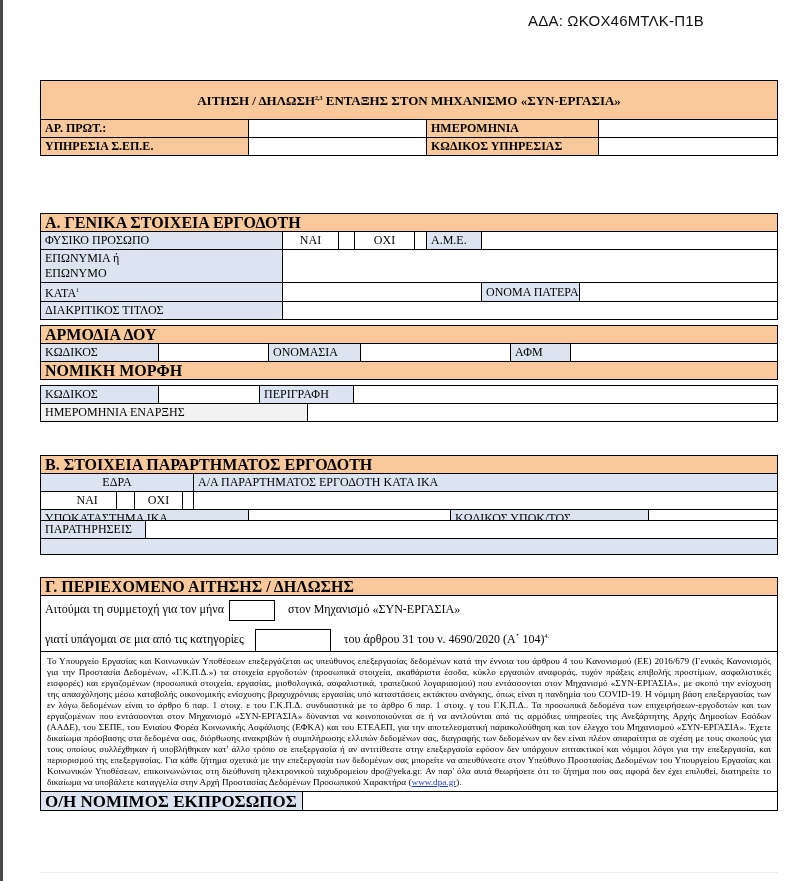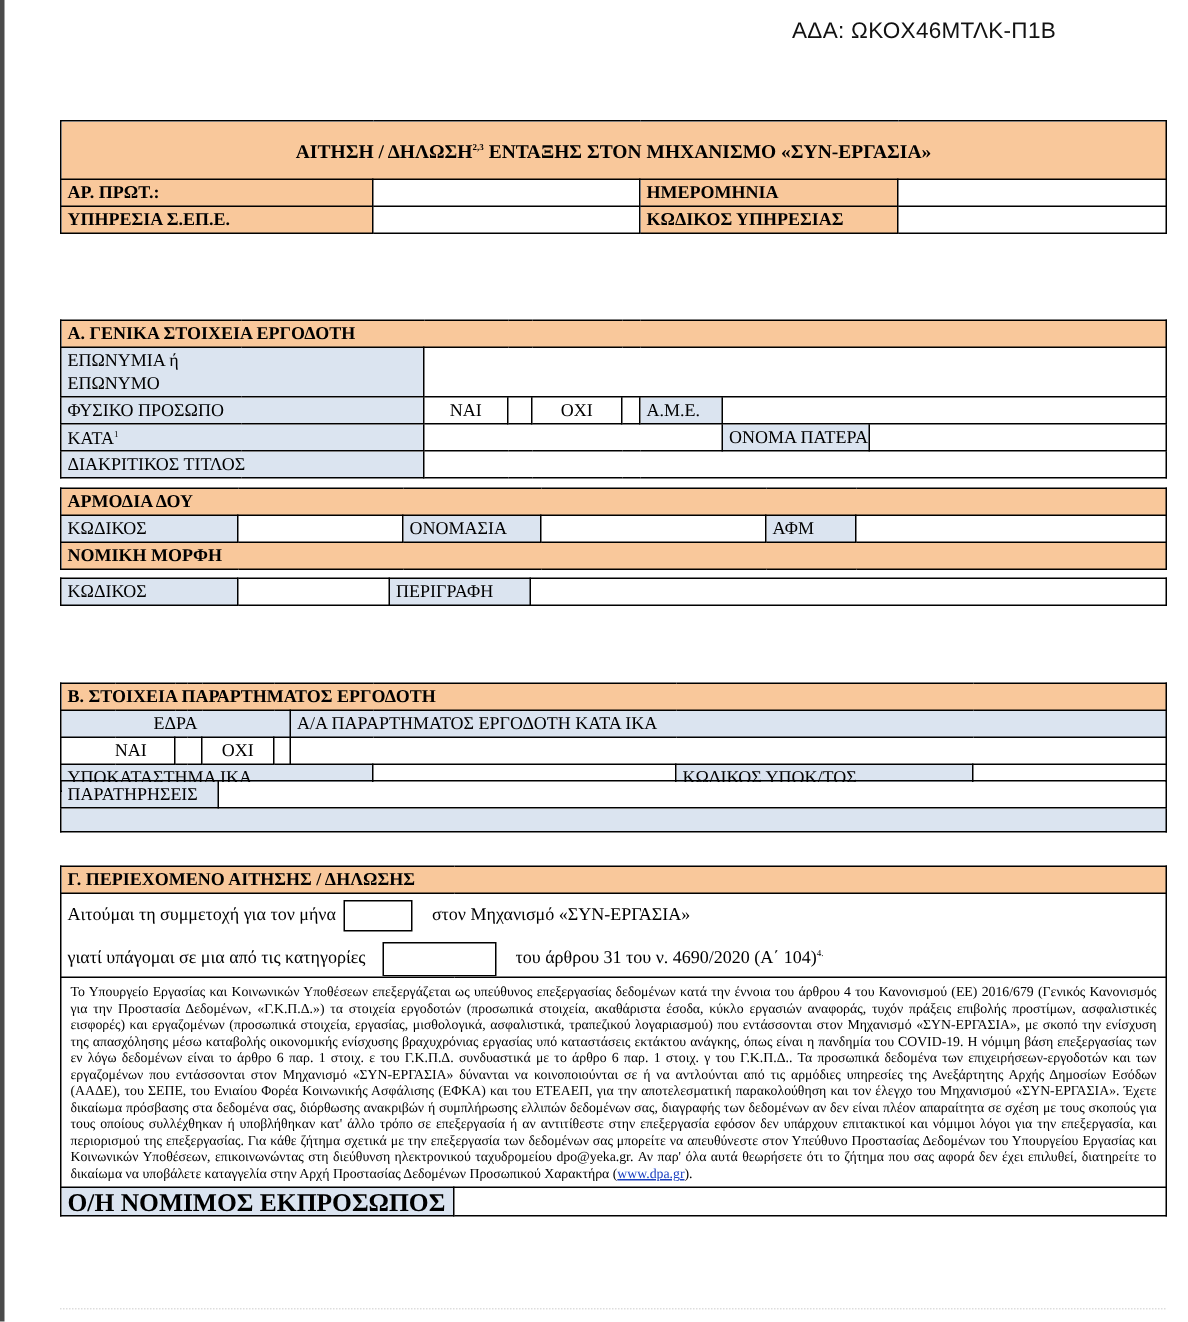--- a/index.html
+++ b/index.html
@@ -9,21 +9,21 @@
   table { border-collapse: collapse; position: absolute; left: 40px; width: 737px; table-layout: fixed; }
   td { border: 1px solid #000; padding: 0 4px; font-size: 12px; height: 17px; line-height: 15px; vertical-align: middle; white-space: nowrap; overflow: hidden; }
   .or { background: #f9c89b; }
   .bl { background: #dbe4f0; }
   .gr { background: #f2f2f2; }
   .wh { background: #fff; }
   .b { font-weight: bold; }
   .c { text-align: center; }
   .title-cell { height: 38px; text-align: center; font-weight: bold; font-size: 13px; }
   sup { font-size: 6px; }
-  .sec { font-weight: bold; font-size: 12px; }
+  .sec { font-weight: bold; font-size: 16px; }
   .inbox { display: inline-block; border: 1px solid #000; background: #fff; vertical-align: middle; }
   .para { white-space: normal; font-size: 9.2px; line-height: 11px; text-align: justify; padding: 4px 6px 3px 6px; height: auto; }
   .para a { color: #1a3fc0; text-decoration: underline; }
   .faint { position: absolute; left: 40px; top: 872px; width: 737px; height: 6px; border-top: 1px dotted #ddd; }
 </style>
 </head>
 <body>
 
 <div class="leftbar"></div>
 <div class="ada">ΑΔΑ: ΩΚΟΧ46ΜΤΛΚ-Π1Β</div>
@@ -64,34 +64,34 @@
       <col style="width:12px">
       <col style="width:55px">
       <col style="width:98px">
       <col style="width:198px">
   </colgroup>
   <tbody>
       <tr>
         <td colspan="9" class="or sec">Α. ΓΕΝΙΚΑ ΣΤΟΙΧΕΙΑ ΕΡΓΟΔΟΤΗ</td>
       </tr>
   <tr>
+    <td colspan="2" class="bl">ΦΥΣΙΚΟ ΠΡΟΣΩΠΟ</td>
+    <td class="wh c">ΝΑΙ</td>
+    <td class="wh"></td>
+    <td class="wh c">ΟΧΙ</td>
+    <td class="wh"></td>
+    <td class="bl">Α.Μ.Ε.</td>
+    <td colspan="2" class="wh"></td>
+  </tr>
+  <tr>
     <td colspan="2" class="bl" style="height:32px;line-height:15px;">
           <div>ΕΠΩΝΥΜΙΑ ή</div>
           <div>ΕΠΩΝΥΜΟ</div>
         </td>
     <td colspan="7" class="wh"></td>
-  </tr>
-  <tr>
-    <td colspan="2" class="bl">ΦΥΣΙΚΟ ΠΡΟΣΩΠΟ</td>
-    <td class="wh c">ΝΑΙ</td>
-    <td class="wh"></td>
-    <td class="wh c">ΟΧΙ</td>
-    <td class="wh"></td>
-    <td class="bl">Α.Μ.Ε.</td>
-    <td colspan="2" class="wh"></td>
   </tr>
   <tr>
     <td colspan="2" class="bl"><span>ΚΑΤΑ</span><sup>1</sup></td>
     <td colspan="5" class="wh"></td>
     <td class="bl">ΟΝΟΜΑ ΠΑΤΕΡΑ</td>
     <td class="wh"></td>
   </tr>
   <tr>
     <td colspan="2" class="bl">ΔΙΑΚΡΙΤΙΚΟΣ ΤΙΤΛΟΣ</td>
     <td colspan="7" class="wh"></td>
@@ -133,20 +133,24 @@
       <col style="width:48px">
       <col style="width:46px">
       <col style="width:424px">
   </colgroup>
   <tbody>
       <tr>
     <td class="bl">ΚΩΔΙΚΟΣ</td>
     <td class="wh"></td>
     <td colspan="2" class="bl">ΠΕΡΙΓΡΑΦΗ</td>
     <td class="wh"></td>
+  </tr>
+  <tr>
+    <td colspan="3" class="gr">ΗΜΕΡΟΜΗΝΙΑ ΕΝΑΡΞΗΣ</td>
+    <td colspan="2" class="wh"></td>
   </tr>
 </tbody>
   </table>
 
 <table style="top:455px;">
   <colgroup>
     <col style="width:36px">
       <col style="width:40px">
       <col style="width:8px">
       <col style="width:10px">

